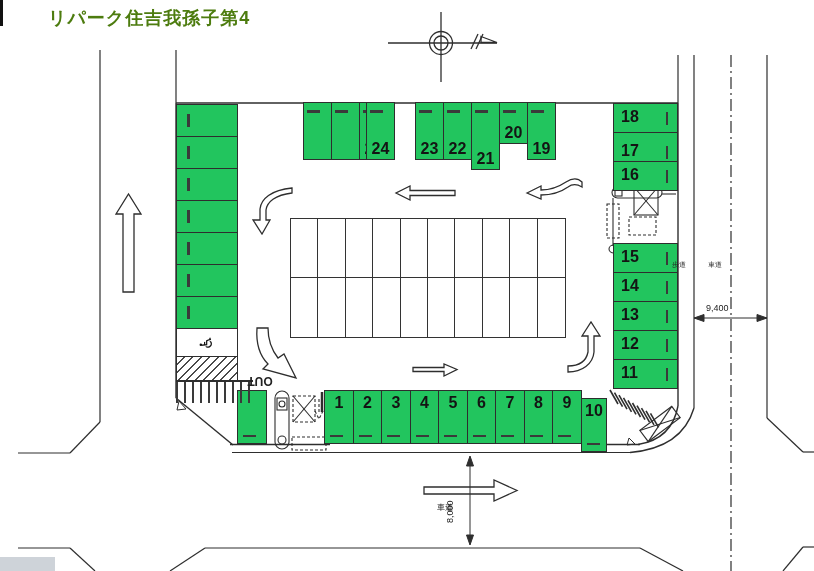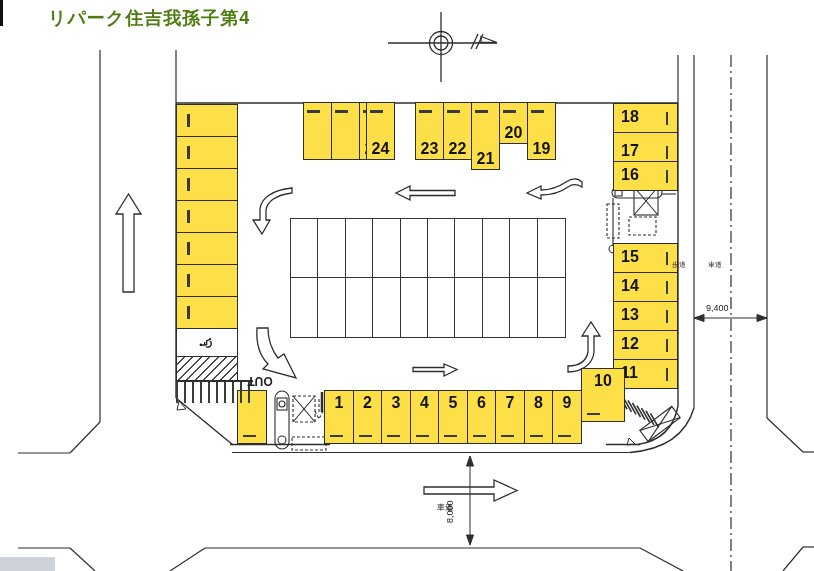--- a/index.html
+++ b/index.html
@@ -1,21 +1,21 @@
 <!DOCTYPE html>
 <html><head>
 <meta charset="utf-8">
 <style>
   html,body{margin:0;padding:0;background:#fff;}
   .canvas{position:relative;width:814px;height:571px;background:#fff;overflow:hidden;
           font-family:"Liberation Sans","DejaVu Sans",sans-serif;color:#161616;}
   .overlay{position:absolute;left:0;top:0;}
   .title{position:absolute;left:20px;top:6px;font-size:18px;font-weight:700;color:#4d7c0f;letter-spacing:1px;margin-left:28px;}
   
-  .st{position:absolute;box-sizing:border-box;border:1.5px solid #2e2e2e;background:#fde047;}
+  .st{position:absolute;box-sizing:border-box;border:1.5px solid #2e2e2e;background:#22c55e;}
   .tk{position:absolute;background:#3a3a3a;}
   .tk-t{top:7px;left:50%;margin-left:-11px;width:13px;height:2.5px;}
   .tk-b{bottom:6px;left:5px;width:13px;height:2.5px;}
   .tk-r{right:9px;top:50%;margin-top:-6px;width:2.5px;height:13px;}
   .tk-l{left:10px;top:50%;margin-top:-7px;width:2.5px;height:13px;}
   .num{position:absolute;font-weight:700;font-size:16px;font-style:normal;color:#141414;}
   .nt{bottom:1px;left:0;width:100%;text-align:center;}
   .nb{top:3px;left:0;width:100%;text-align:center;}
   .nr{left:7px;top:50%;transform:translateY(-54%);}
   
@@ -274,21 +274,21 @@
       <b class="num nb">7</b>
     </div>
   <div class="st" style="left:524px;top:390px;width:29px;height:54px">
       <i class="tk tk-b"></i>
       <b class="num nb">8</b>
     </div>
   <div class="st" style="left:552px;top:390px;width:30px;height:54px">
       <i class="tk tk-b"></i>
       <b class="num nb">9</b>
     </div>
-  <div class="st" style="left:581px;top:368px;width:44px;height:54px">
+  <div class="st" style="left:581px;top:398px;width:26px;height:54px">
       <i class="tk tk-b"></i>
       <b class="num nb">10</b>
     </div>
 
   <div class="st" style="left:176px;top:104px;width:62px;height:33px">
       <i class="tk tk-l"></i>
     </div>
   <div class="st" style="left:176px;top:136px;width:62px;height:33px">
       <i class="tk tk-l"></i>
     </div>

